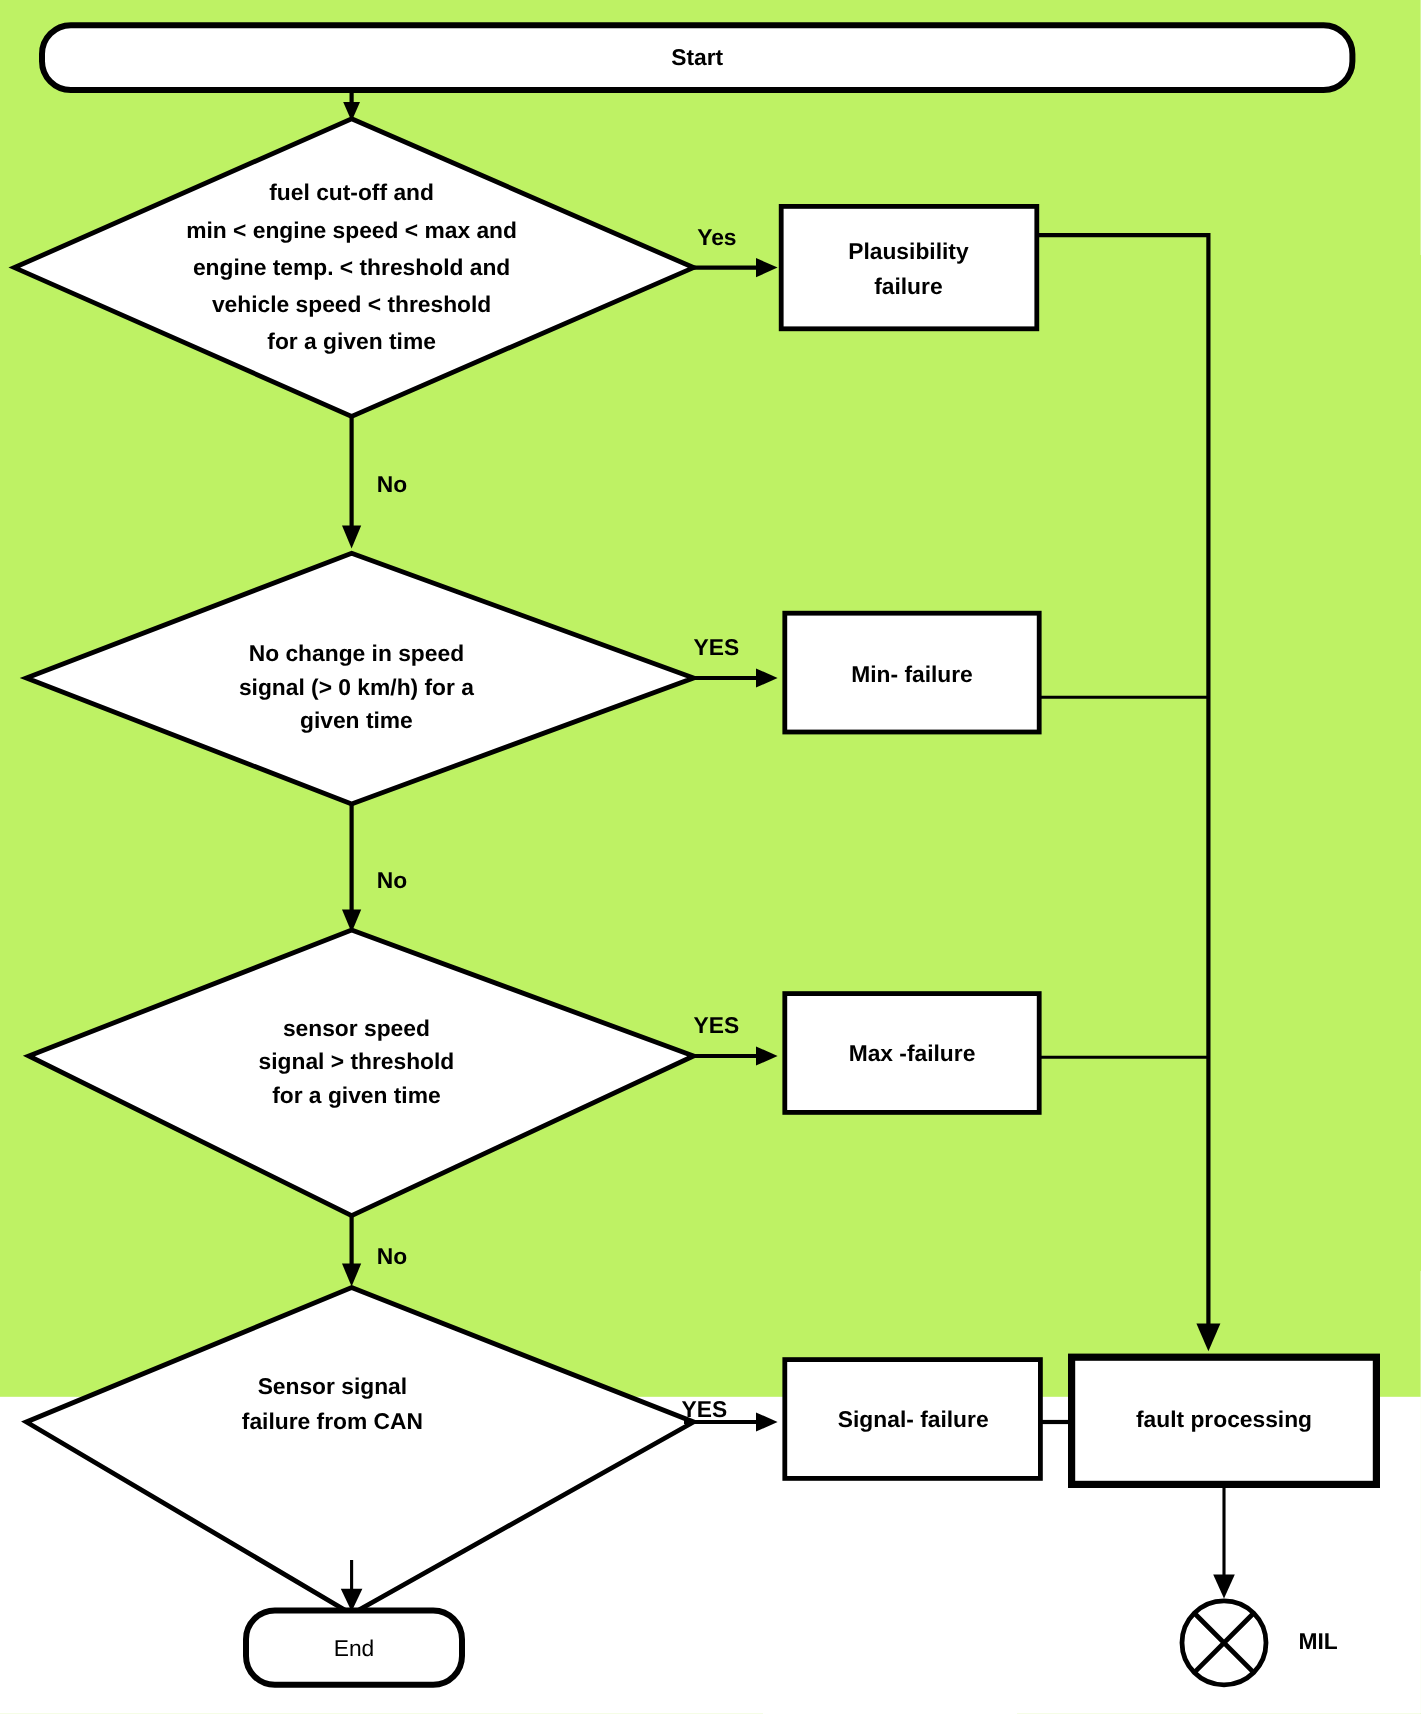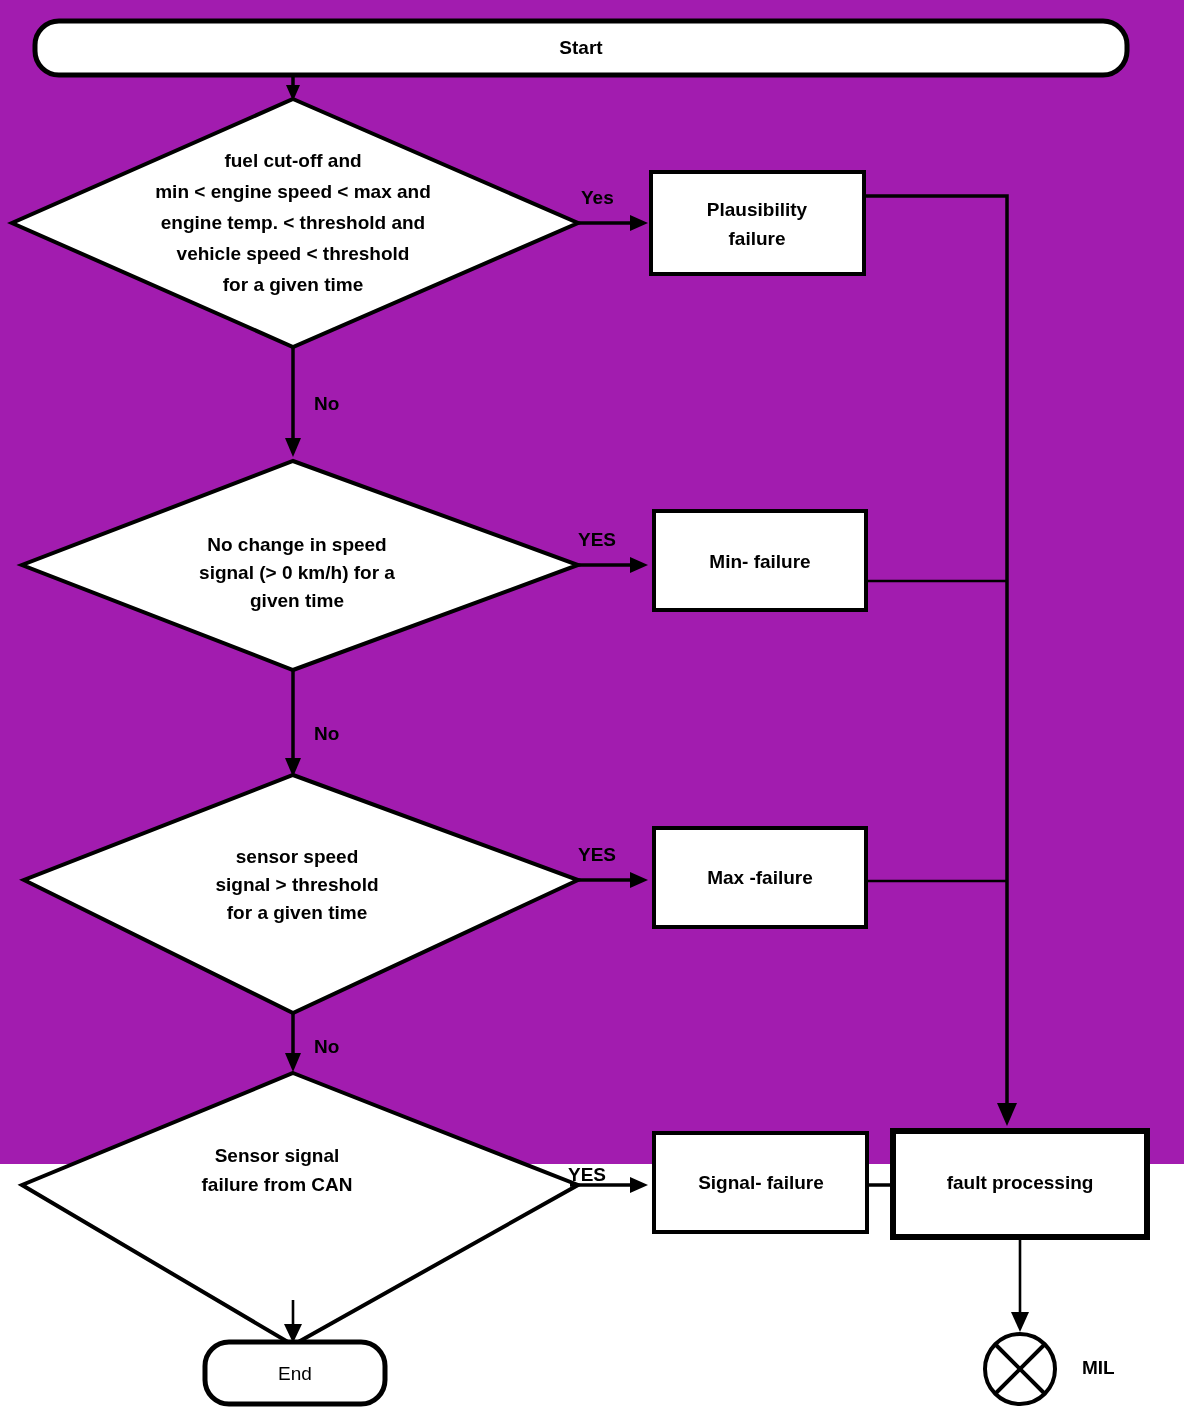--- a/index.html
+++ b/index.html
@@ -9,21 +9,21 @@
   }
   body {
     width: 1184px;
     height: 1428px;
     font-family: "Liberation Sans", sans-serif;
   }
   #flowchart-root {
     position: relative;
     width: 1184px;
     height: 1164px;
-    background: #a21caf;
+    background: #bef264;
   }
   svg.diagram {
     display: block;
     width: 1184px;
     height: 1428px;
   }
   .shape-stroke {
     fill: #ffffff;
     stroke: #000000;
     stroke-width: 4;

